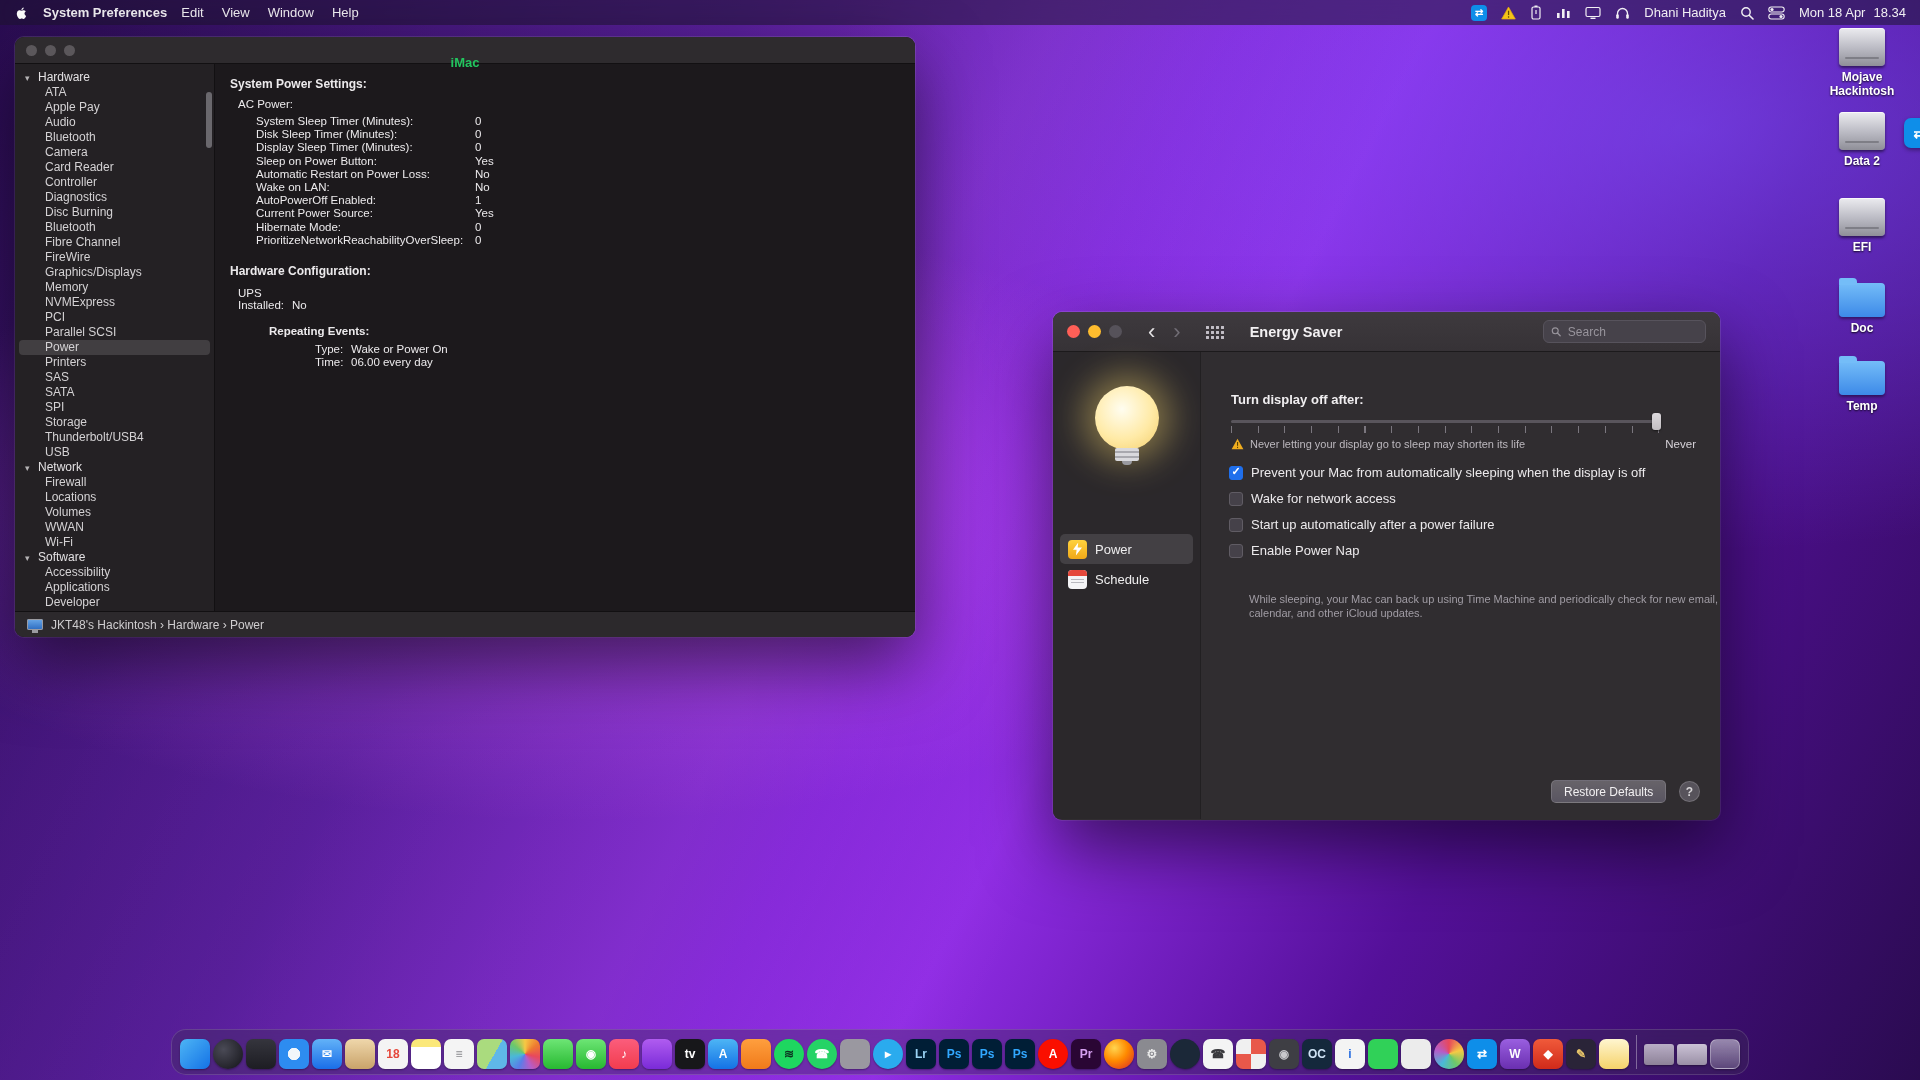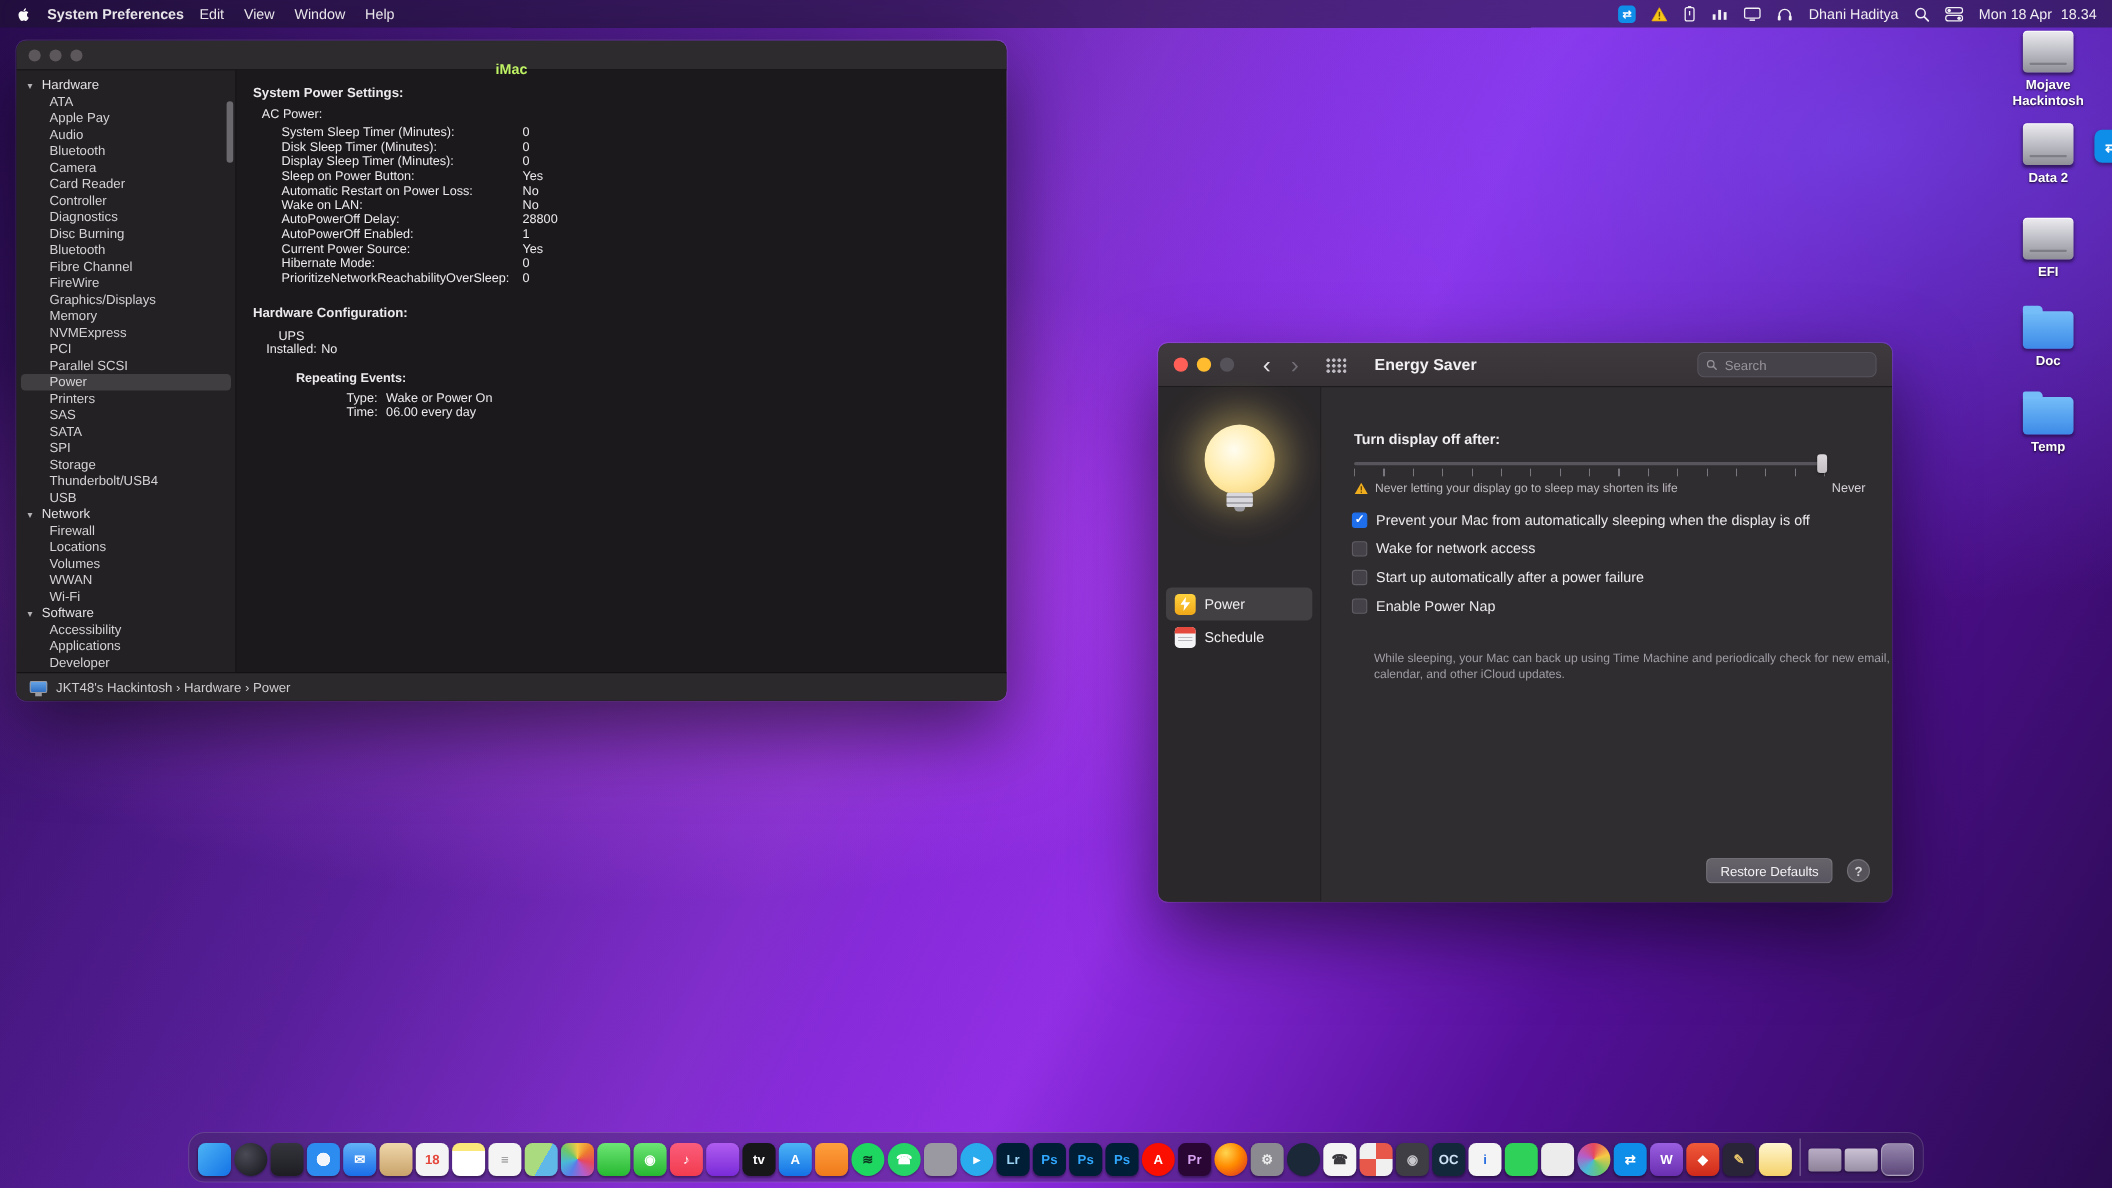--- a/index.html
+++ b/index.html
@@ -33,38 +33,38 @@
   .lights{display:flex;gap:8px;align-items:center;}
   .light{width:13px;height:13px;border-radius:50%;}
   .l-red{background:#ff5f57;} .l-yel{background:#febc2e;} .l-gray{background:#56525a;}
   .l-dim{background:#5b575b;width:11px;height:11px;}
 
   
   .si-win{left:15px;top:37px;width:900px;height:600px;background:#1c191c;}
   .si-titlebar{height:27px;background:#2e2b2e;border-bottom:1px solid #121012;position:relative;
     display:flex;align-items:center;}
   .si-titlebar .lights{position:absolute;left:11px;top:8px;}
-  .si-title{flex:1;text-align:center;font-size:13px;color:#bef264;font-weight:600;margin-top:25px;}
+  .si-title{flex:1;text-align:center;font-size:13px;color:#22c55e;font-weight:600;margin-top:25px;}
   .si-body{display:flex;height:547px;}
   .si-sidebar{width:200px;background:#242124;border-right:1px solid #121012;overflow:hidden;
     padding-top:6px;position:relative;}
   .si-scroll{position:absolute;right:2px;top:28px;width:6px;height:56px;border-radius:3px;background:#77747a;opacity:.85;}
   .si-item{margin:0 4px;padding:0 4px 0 26px;height:15px;line-height:15px;font-size:12px;
     color:#d4d2d4;white-space:nowrap;overflow:hidden;border-radius:4px;}
   .si-item .arr{display:none;}
   .si-item.sec{padding-left:6px;color:#e2e0e2;}
   .si-item.sec .arr{display:inline-block;width:13px;font-size:9px;color:#b4b2b4;}
   .si-item.sel{background:#413e41;}
   .si-content{flex:1;padding:12px 15px;overflow:hidden;font-size:11.5px;color:#eceaec;}
   .si-h{font-weight:700;font-size:12px;line-height:16px;margin-bottom:6px;}
   .mt14{margin-top:16px;}
   .si-sub{margin:2px 0 5px 8px;}
   .si-row{display:grid;grid-template-columns:219px auto;margin-left:26px;height:13.2px;line-height:13.2px;}
   .si-ups{margin:8px 0 0 8px;}
-  .si-ups .si-k2{display:inline-block;width:54px;text-align:center;}
+  .si-ups .si-k2{display:inline-block;width:54px;}
   .si-h2{font-weight:700;margin:14px 0 6px 39px;}
   .si-erow{margin-left:85px;height:13.2px;line-height:13.2px;}
   .si-erow .si-ek{display:inline-block;width:36px;}
   .si-status{height:26px;background:#2c292c;border-top:1px solid #121012;display:flex;align-items:center;
     gap:8px;padding:0 12px;font-size:12px;color:#cfcdcf;}
   .mon-ic{position:relative;width:16px;height:11px;border-radius:2px;
     background:linear-gradient(#6aa8e8,#2a6ac0);box-shadow:inset 0 0 0 1px #9a9aa0;}
   .mon-ic::after{content:"";position:absolute;left:5px;bottom:-3px;width:6px;height:3px;background:#9a9aa0;}
 
   
@@ -382,24 +382,20 @@
           <div class="si-row">
             <span class="si-k">Automatic Restart on Power Loss:</span>
             <span class="si-v">No</span>
           </div>
 
           <div class="si-row">
             <span class="si-k">Wake on LAN:</span>
             <span class="si-v">No</span>
           </div>
 
-          <div class="si-row">
-            <span class="si-k">AutoPowerOff Delay:</span>
-            <span class="si-v">28800</span>
-          </div>
 
           <div class="si-row">
             <span class="si-k">AutoPowerOff Enabled:</span>
             <span class="si-v">1</span>
           </div>
 
           <div class="si-row">
             <span class="si-k">Current Power Source:</span>
             <span class="si-v">Yes</span>
           </div>

